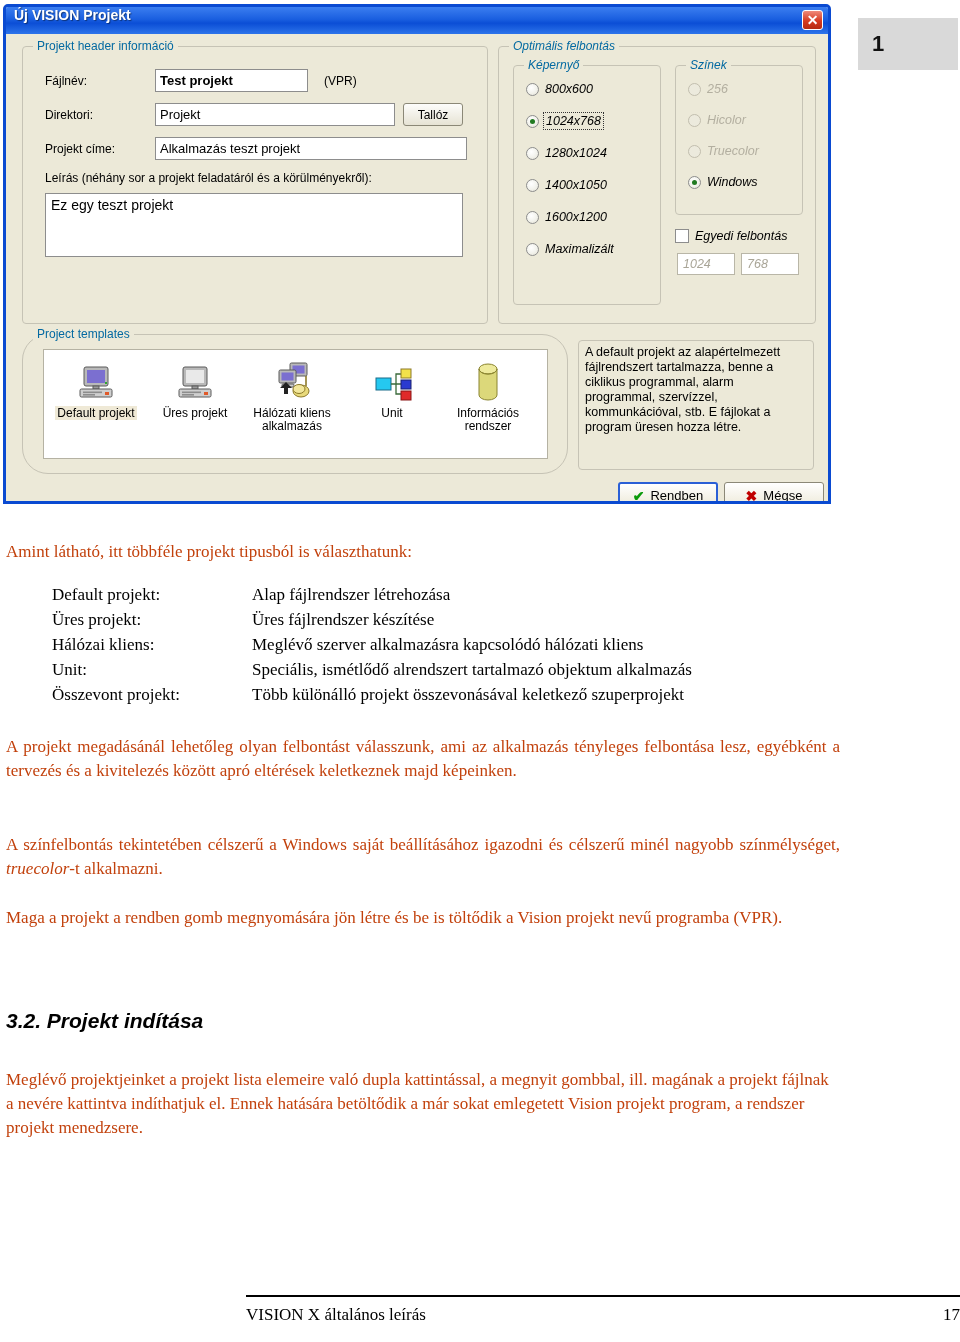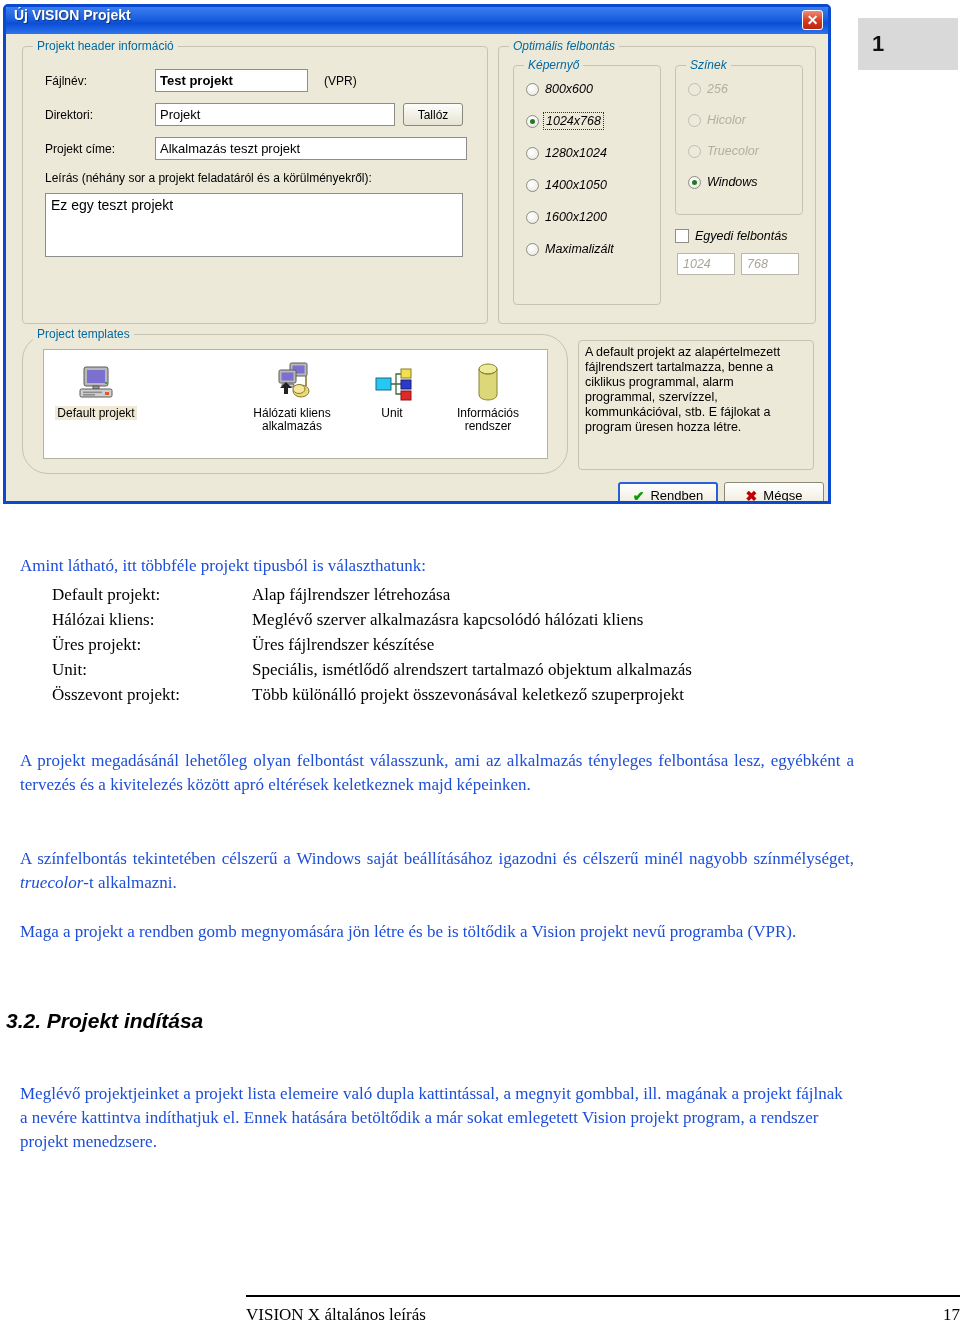--- a/index.html
+++ b/index.html
@@ -192,22 +192,22 @@
   }
   .okbtn { left:612px; top:448px; border:2px solid #2a5fd6; }
   .cancelbtn { left:718px; top:448px; }
   .okbtn .tick { color:#0a9a0a; font-weight:bold; font-size:14px; }
   .cancelbtn .ex { color:#c00000; font-weight:bold; font-size:14px; }
 
   
   .doc { position:absolute; left:0; top:520px; width:960px; }
   .p {
     font-family:"Liberation Serif", serif;
-    font-size:17px; line-height:24px; color:#1d4ed8;
-    margin:14px;
+    font-size:17px; line-height:24px; color:#c2410c;
+    margin:0;
   }
   .intro { position:absolute; left:6px; top:20px; }
 
   .deflist { position:absolute; left:52px; top:62px; width:790px; }
   .deflist .dl-row { display:flex; font-size:17px; line-height:25px; font-family:"Liberation Serif", serif; }
   .deflist .dt { width:200px; flex:none; }
   .deflist .dd { flex:1; }
 
   .para { position:absolute; left:6px; width:834px; text-align:justify; }
   #para1 { top:215px; }
@@ -350,20 +350,36 @@
               <rect x="8" y="32" width="12" height="1.6" fill="#8d8d8d"></rect>
               <rect x="30" y="30" width="4" height="3" fill="#e05a2a"></rect>
               <rect x="30" y="20" width="2" height="2" fill="#2fa82f"></rect>
             </svg>
           </div>
           <div class="cap">
             <span>Default projekt</span>
           </div>
         </div>
 
+        <div class="tpl-item" style="left:103px;">
+          <div class="ic">
+            <svg width="42" height="42" viewBox="0 0 42 42">
+              <rect x="9" y="5" width="24" height="19" rx="2" fill="#b9b9b9" stroke="#5a5a5a"></rect>
+              <rect x="12" y="8" width="18" height="13" fill="#e9e9e9"></rect>
+              <rect x="18" y="24" width="6" height="3" fill="#9a9a9a" stroke="#5a5a5a"></rect>
+              <rect x="5" y="27" width="32" height="8" rx="1.5" fill="#cfcfcf" stroke="#5a5a5a"></rect>
+              <rect x="8" y="29.5" width="19" height="1.6" fill="#8d8d8d"></rect>
+              <rect x="8" y="32" width="12" height="1.6" fill="#8d8d8d"></rect>
+              <rect x="30" y="30" width="4" height="3" fill="#e05a2a"></rect>
+            </svg>
+          </div>
+          <div class="cap">
+            <span>Üres projekt</span>
+          </div>
+        </div>
 
         <div class="tpl-item" style="left:200px;">
           <div class="ic">
             <svg width="44" height="44" viewBox="0 0 44 44">
               <rect x="20" y="3" width="17" height="13" rx="1.5" fill="#b9b9b9" stroke="#5a5a5a"></rect>
               <rect x="22.5" y="5.5" width="12" height="8" fill="#7b6fd0"></rect>
               <rect x="9" y="10" width="17" height="13" rx="1.5" fill="#b9b9b9" stroke="#5a5a5a"></rect>
               <rect x="11.5" y="12.5" width="12" height="8" fill="#7b6fd0"></rect>
               <rect x="12" y="24" width="12" height="3" rx="1" fill="#cfcfcf" stroke="#5a5a5a"></rect>
               <path d="M36 16 v10" stroke="#8d7a2a" stroke-width="1.6" fill="none"></path>
@@ -427,26 +443,26 @@
 <div class="doc">
 
   <p class="p intro">Amint látható, itt többféle projekt tipusból is választhatunk:</p>
 
   <div class="deflist">
     <div class="dl-row">
       <span class="dt">Default projekt:</span>
       <span class="dd">Alap fájlrendszer létrehozása</span>
     </div>
     <div class="dl-row">
+      <span class="dt">Üres projekt:</span>
+      <span class="dd">Üres fájlrendszer készítése</span>
+    </div>
+    <div class="dl-row">
       <span class="dt">Hálózai kliens:</span>
       <span class="dd">Meglévő szerver alkalmazásra kapcsolódó hálózati kliens</span>
-    </div>
-    <div class="dl-row">
-      <span class="dt">Üres projekt:</span>
-      <span class="dd">Üres fájlrendszer készítése</span>
     </div>
     <div class="dl-row">
       <span class="dt">Unit:</span>
       <span class="dd">Speciális, ismétlődő alrendszert tartalmazó objektum alkalmazás</span>
     </div>
     <div class="dl-row">
       <span class="dt">Összevont projekt:</span>
       <span class="dd">Több különálló projekt összevonásával keletkező szuperprojekt</span>
     </div>
   </div>

